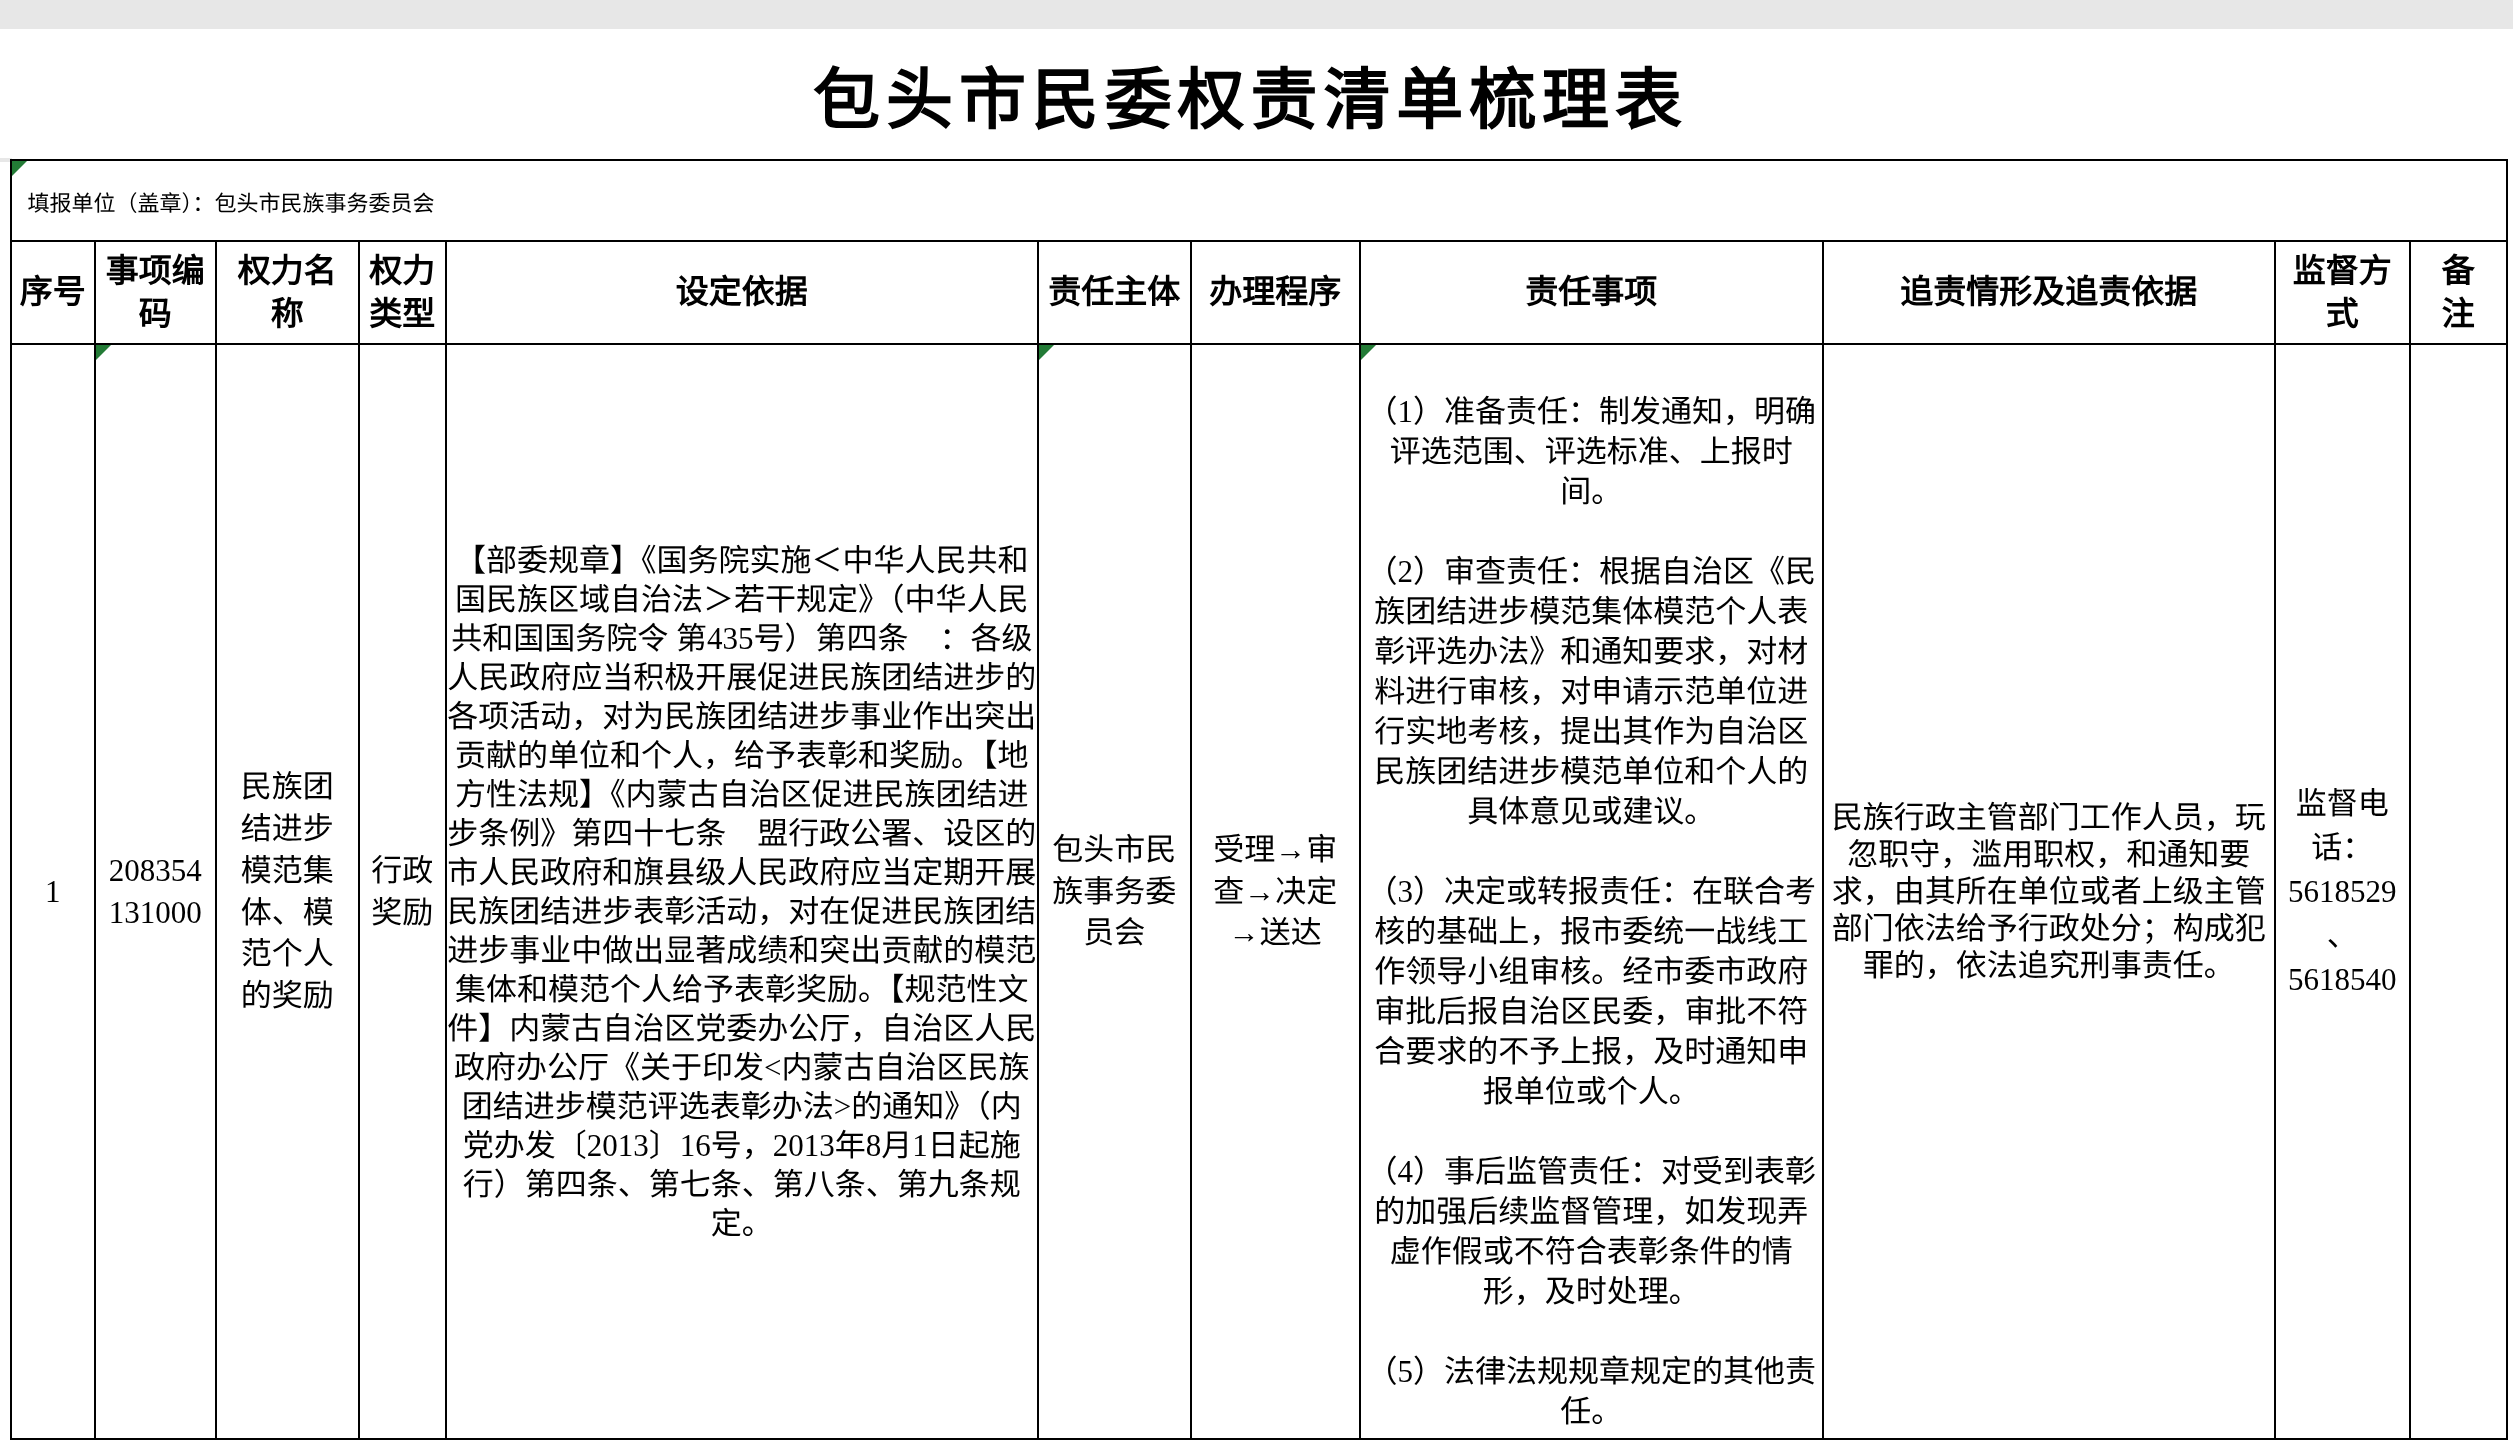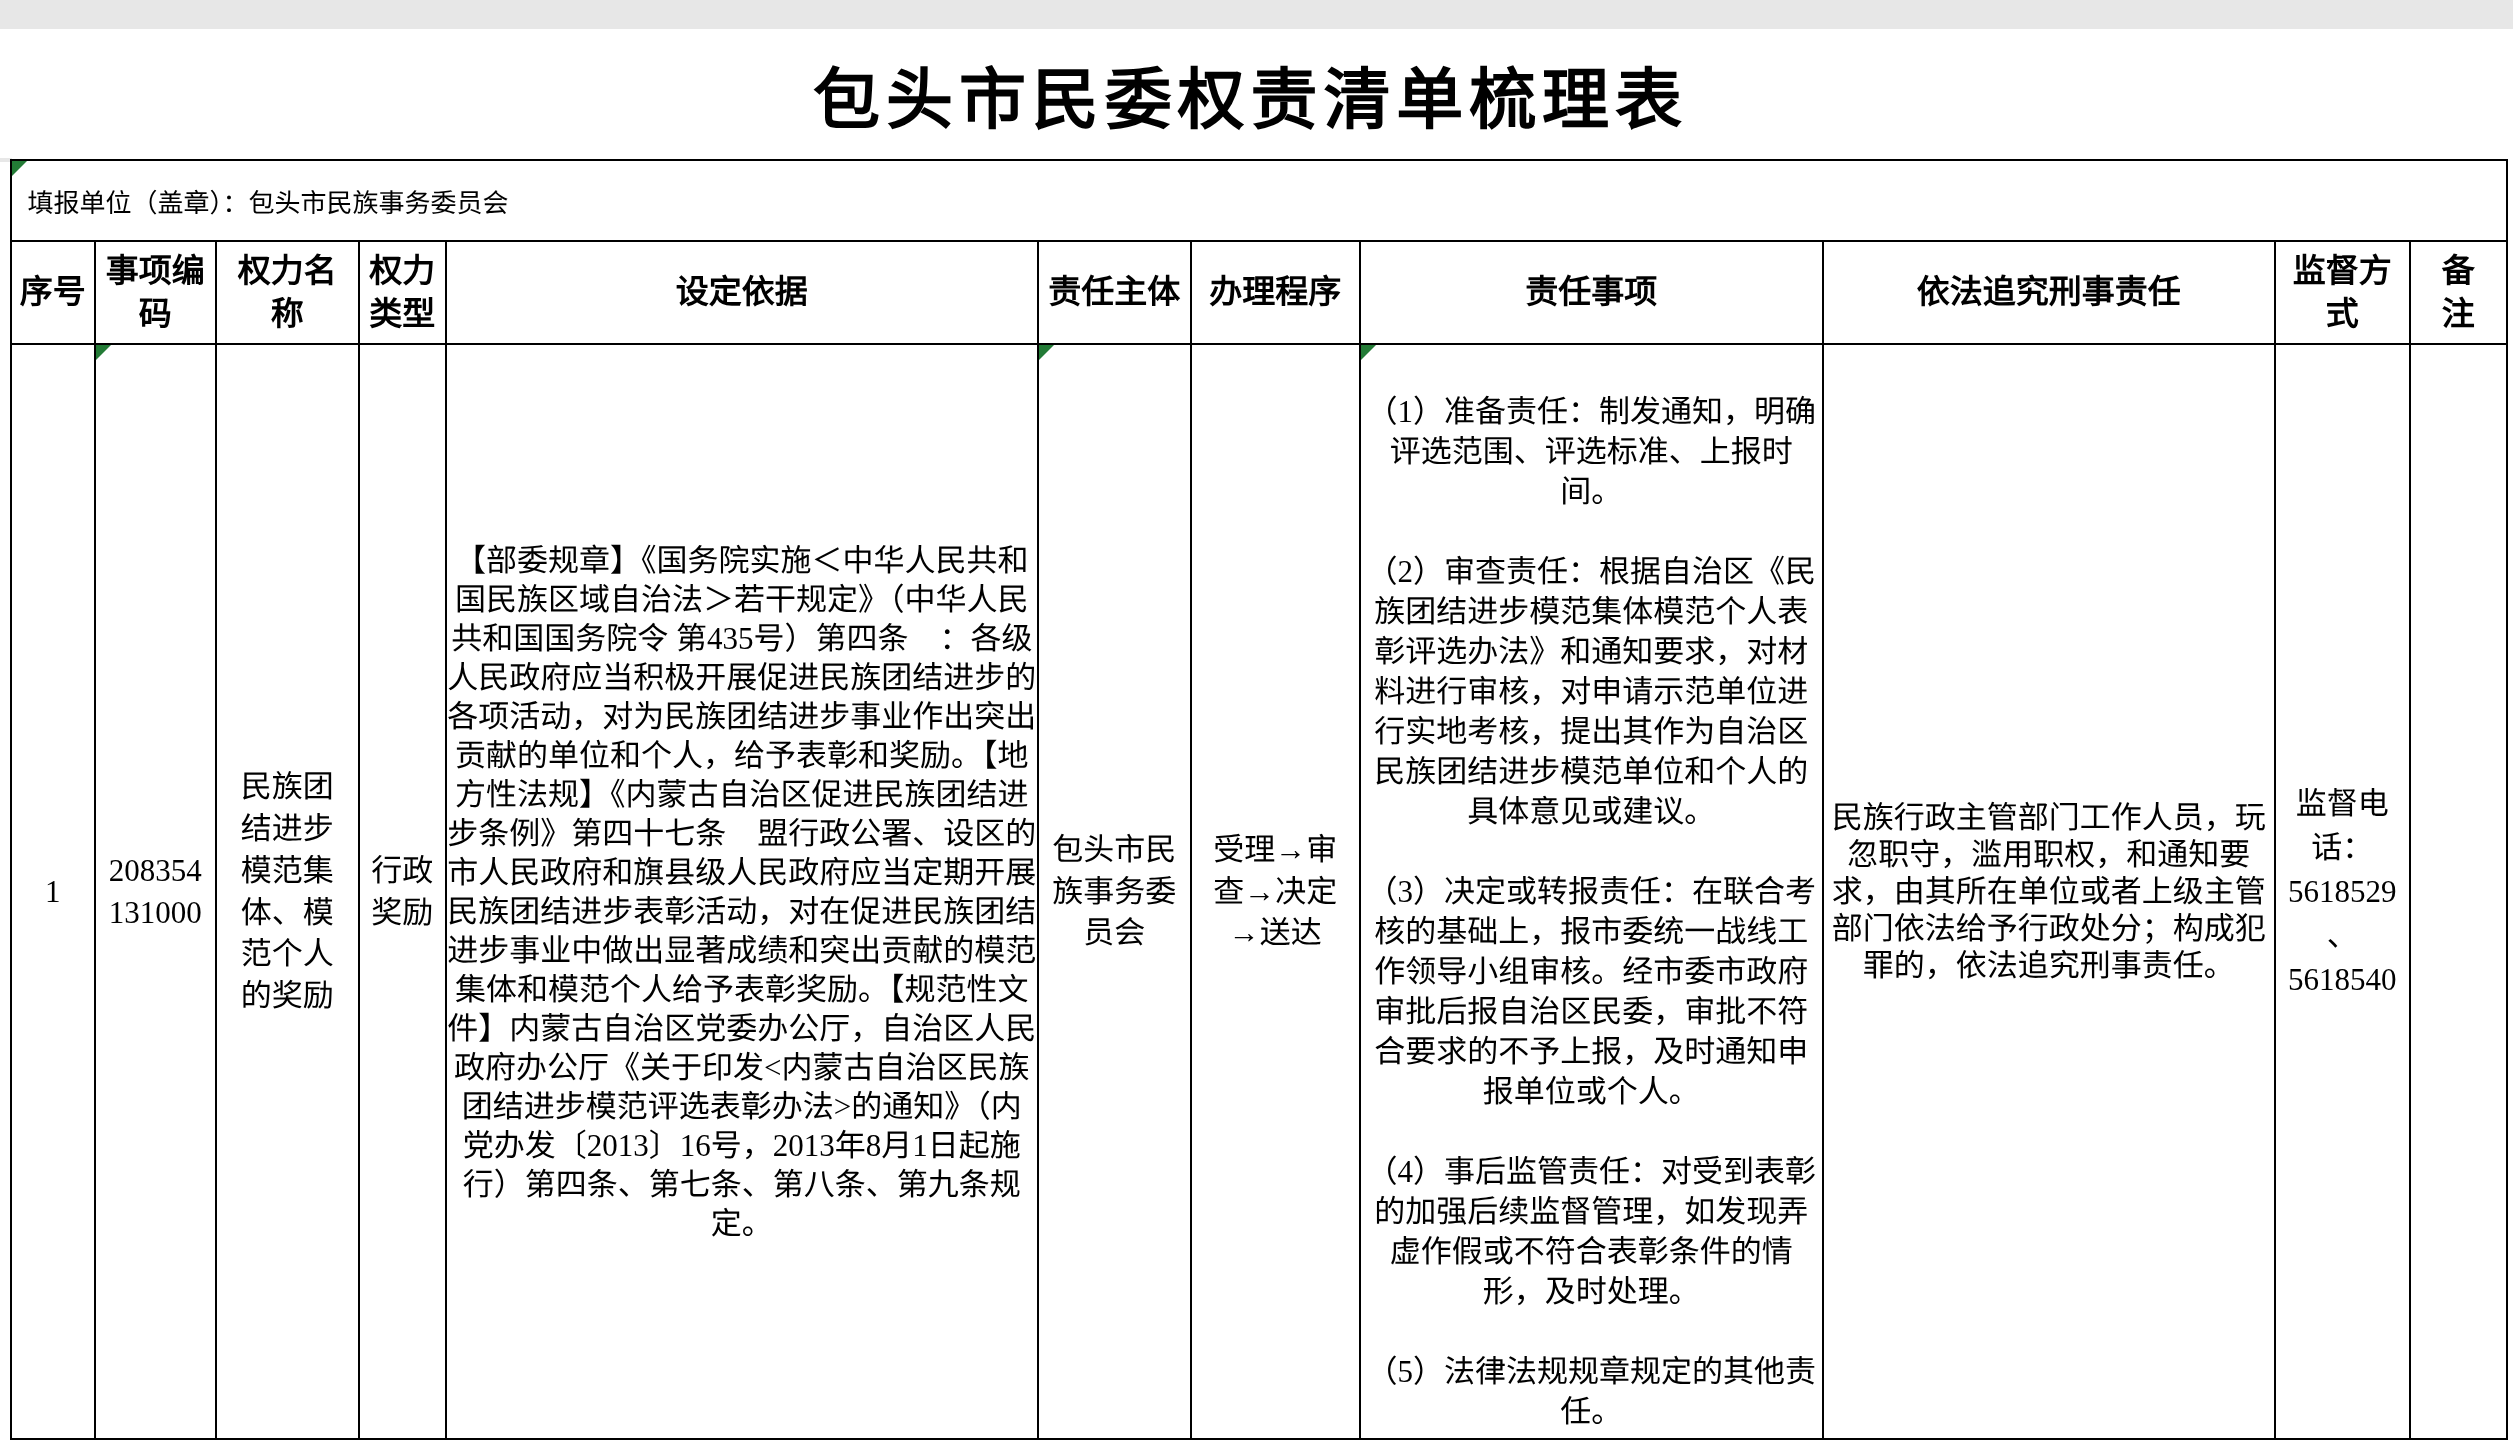--- a/index.html
+++ b/index.html
@@ -25,21 +25,21 @@
   table.main{
     position:absolute;left:9.8px;top:159px;width:2495px;
     border-collapse:collapse;table-layout:fixed;background:#fff;
   }
   table.main td{
     border:2.9px solid var(--grid);
     vertical-align:middle;text-align:center;
     font-size:31px;padding:0;color:var(--ink);
   }
   tr.unit-row td{
-    height:81px;text-align:left;padding-left:15.7px;font-size:26px;position:relative;
+    height:81px;text-align:left;padding-left:15.7px;font-size:22px;position:relative;
   }
   tr.head-row td{height:103px;font-weight:bold;font-size:33px;line-height:1.3;padding:0 5.9px;}
   tr.data-row td{height:1095px;position:relative;}
   .marker{
     position:absolute;top:0;left:0;width:0;height:0;
     border-top:15.7px solid var(--marker);
     border-right:15.7px solid transparent;
   }
   .whead{display:inline-block;max-width:3.3em;}
   .whead1{display:inline-block;max-width:1.15em;}
@@ -85,21 +85,21 @@
   </tr>
   <tr class="head-row">
     <td><span>序号</span></td>
     <td><span>事项编码</span></td>
     <td><span class="whead">权力名称</span></td>
     <td><span>权力类型</span></td>
     <td><span>设定依据</span></td>
     <td><span>责任主体</span></td>
     <td><span>办理程序</span></td>
     <td><span>责任事项</span></td>
-    <td><span>依法追究刑事责任</span></td>
+    <td><span>追责情形及追责依据</span></td>
     <td><span>监督方式</span></td>
     <td><span class="whead1">备注</span></td>
   </tr>
   <tr class="data-row">
     <td><span>1</span></td>
     <td>
       <span class="marker"></span>
       <span class="code">208354131000</span>
     </td>
     <td><span class="wrap3">民族团结进步模范集体、模范个人的奖励</span></td>

